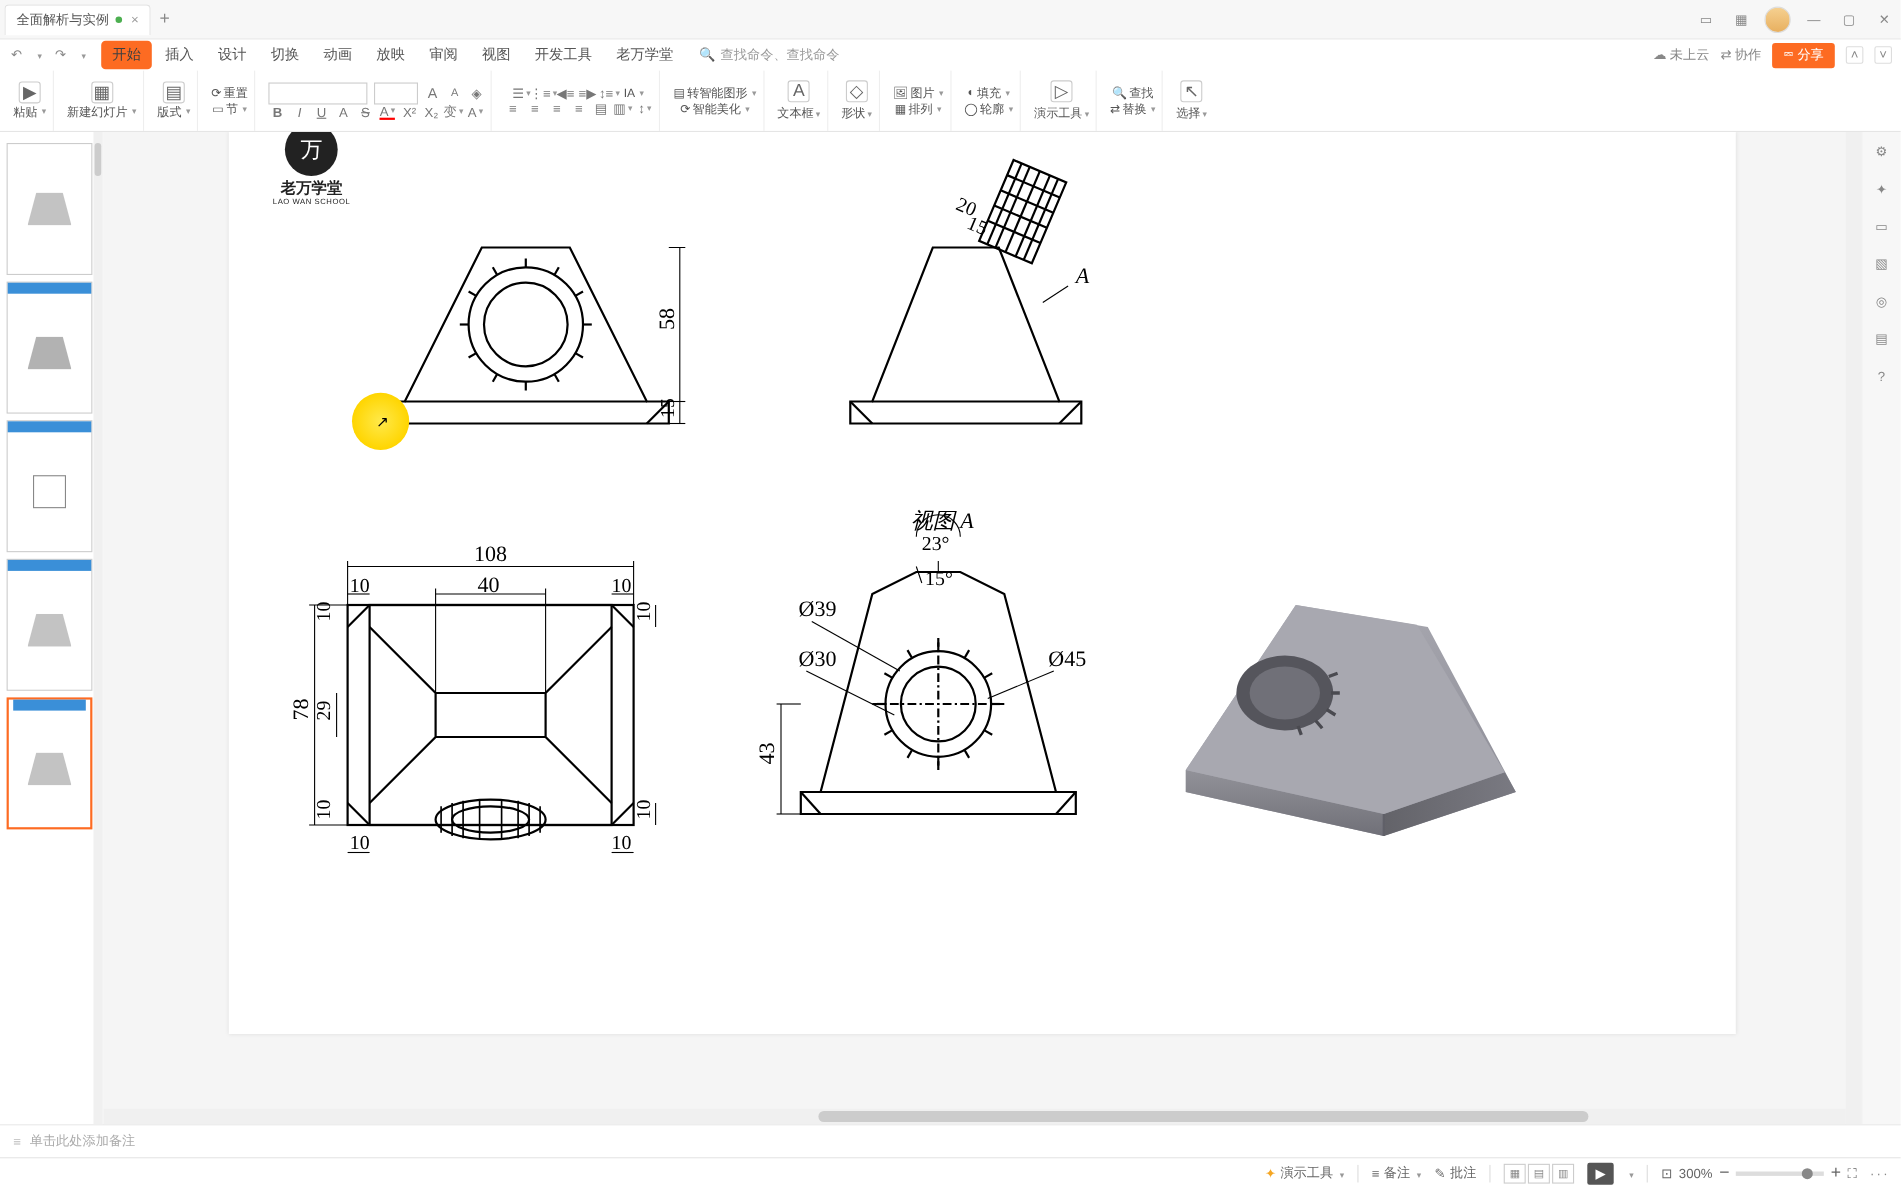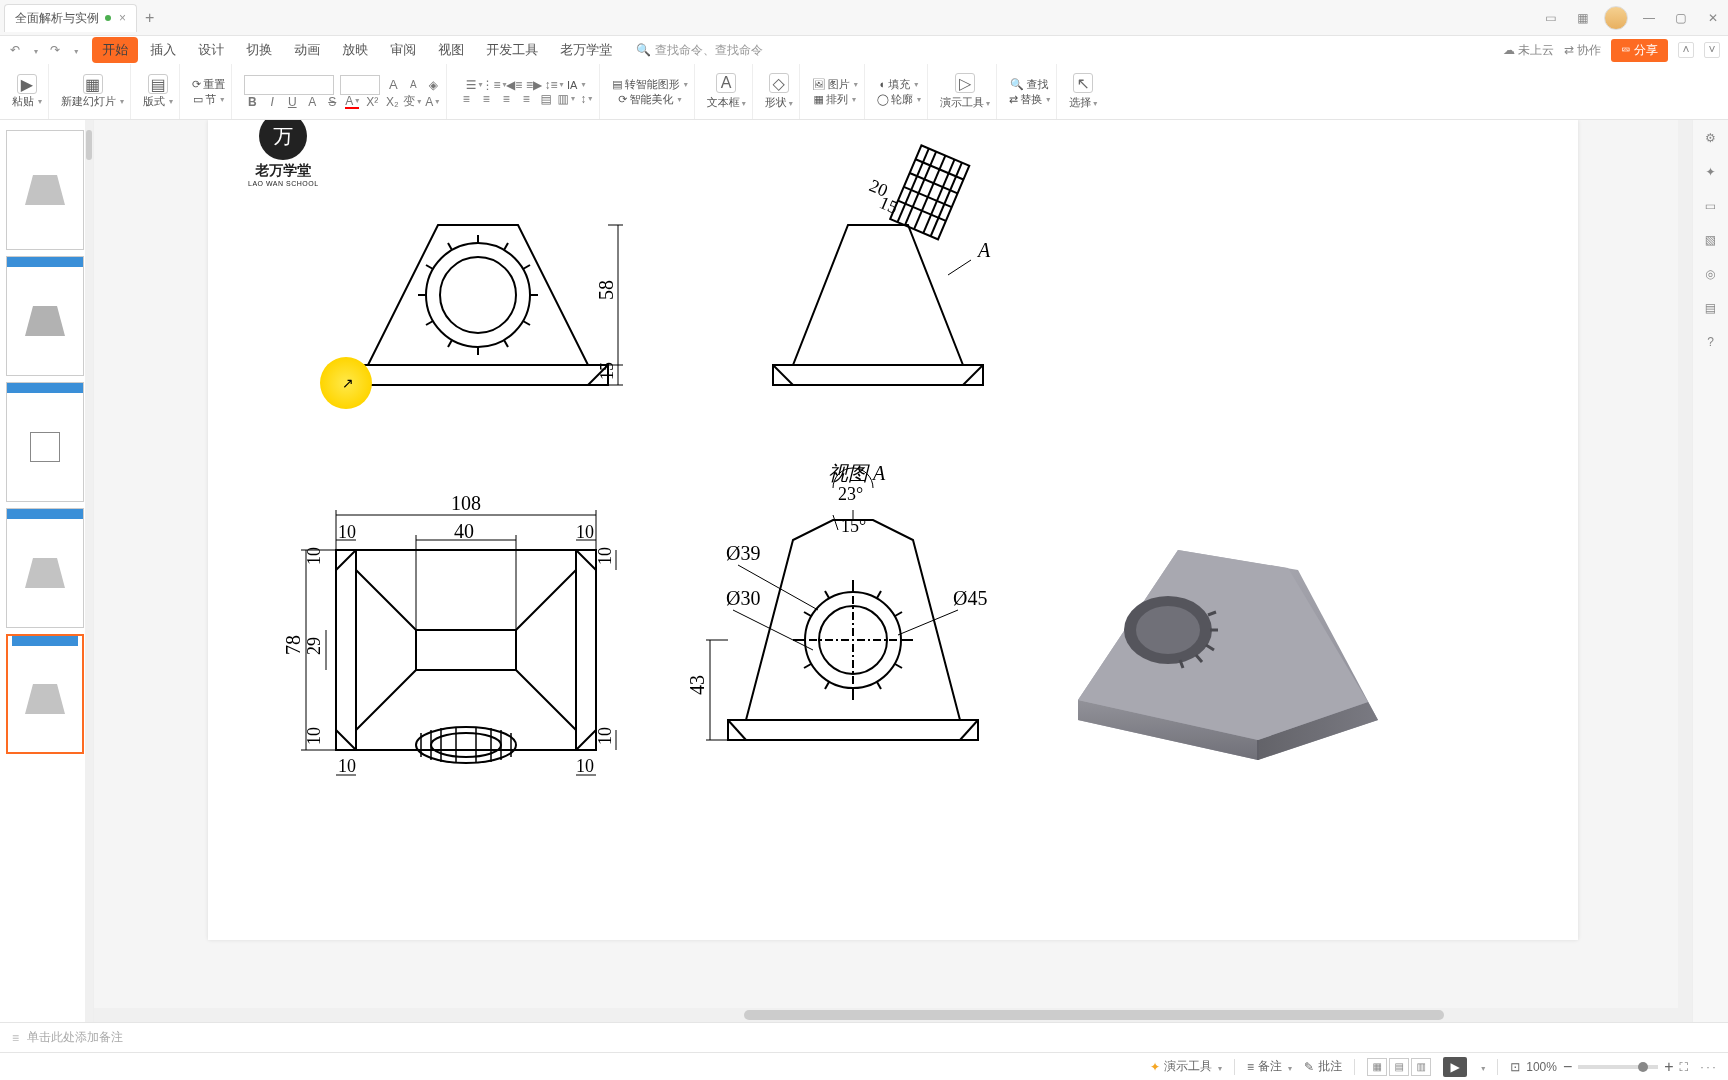--- a/index.html
+++ b/index.html
@@ -419,21 +419,21 @@
                 <line x1="18" y1="-70" x2="18" y2="10"></line>
             </g>
           </g>
           <text class="dim-text sm" x="115" y="15" transform="rotate(23 115 15)">20</text>
           <text class="dim-text sm" x="125" y="32" transform="rotate(23 125 32)">15</text>
           <text class="dim-text" x="225" y="82" style="font-style:italic">A</text>
           <path d="M218 85 L195 100" stroke="#000" stroke-width="1" fill="none"></path>
         </svg>
       </div>
 
-      <div class="dwg" style="left:78px; top:370px">
+      <div class="dwg" style="left:58px; top:370px">
         <svg width="360" height="300">
           <g stroke="#000" stroke-width="2" fill="none">
             <rect x="50" y="60" width="260" height="200"></rect>
             <path d="M50 80 L70 60 M290 60 L310 80 M50 240 L70 260 M290 260 L310 240"></path>
             <rect x="70" y="60" width="220" height="200"></rect>
             <path d="M70 80 L130 140 L130 180 L70 240 M290 80 L230 140 L230 180 L290 240"></path>
             <line x1="130" y1="140" x2="230" y2="140"></line>
               <line x1="130" y1="180" x2="230" y2="180"></line>
 
             <ellipse cx="180" cy="255" rx="50" ry="18"></ellipse>
@@ -606,21 +606,21 @@
   <div class="view-btns">
     <span class="vb">▦</span>
     <span class="vb">▤</span>
     <span class="vb">▥</span>
   </div>
   <span class="play">▶</span>
     <span class="dd"></span>
   <span class="sep"></span>
   <div class="zoom">
     <span>⊡</span>
-    <span>100%</span>
+    <span>300%</span>
     <span style="font-size:16px">−</span>
     <span style="width:80px;height:4px;background:#ddd;position:relative">
         <span style="position:absolute;left:60px;top:-3px;width:10px;height:10px;border-radius:50%;background:#888"></span>
       </span>
     <span style="font-size:16px">+</span>
     <span>⛶</span>
   </div>
   <span class="more">···</span>
 </div>
 

